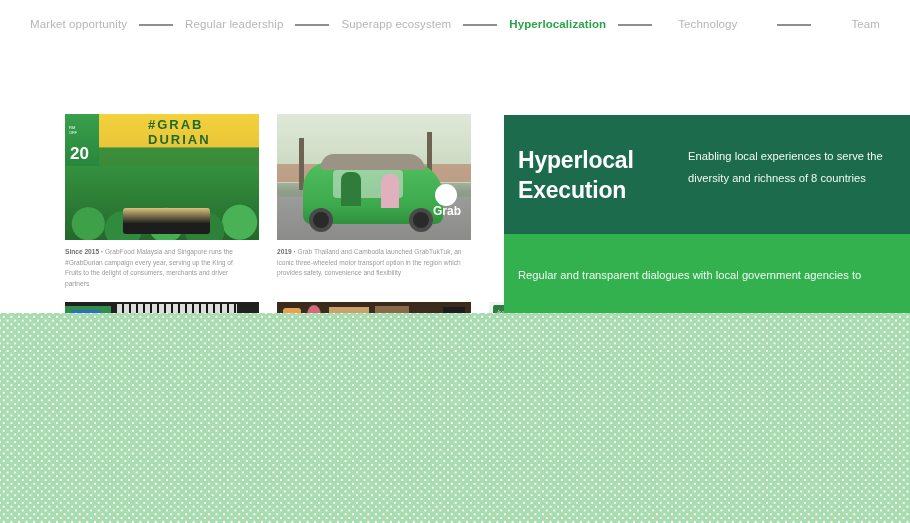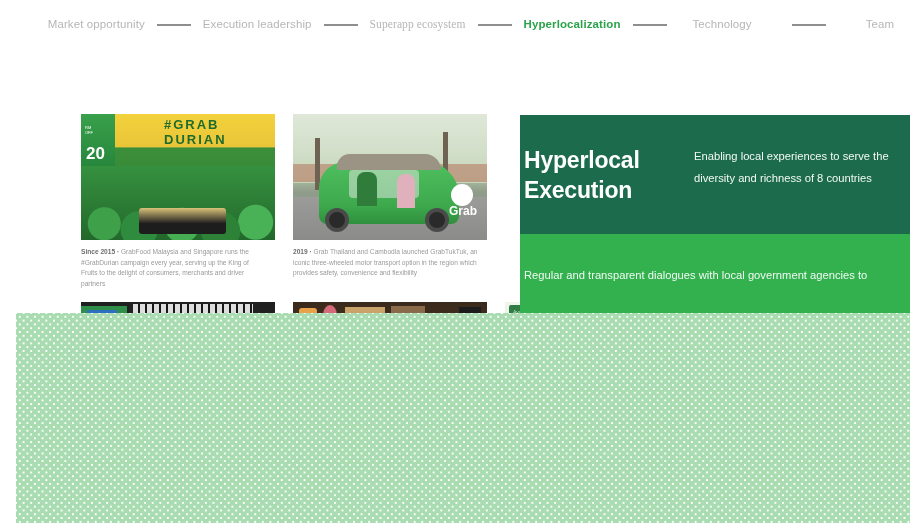--- a/index.html
+++ b/index.html
@@ -11,21 +11,20 @@
     overflow: hidden;
     background: #ffffff;
     font-family: "Liberation Sans", sans-serif;
   }
 
   #stage {
     position: relative;
     width: 750px;
     height: 523px;
     background: #ffffff;
-    margin-left: 16px;
   }
 
   
   #topnav {
     position: absolute;
     left: 0; top: 0;
     width: 910px; height: 50px;
     display: flex;
     align-items: center;
     justify-content: center;
@@ -197,21 +196,21 @@
 
   
   #panels {
     position: absolute;
     left: 504px; top: 115px;
     width: 406px;
   }
   .panel {
     display: flex;
     align-items: flex-start;
-    padding: 30px 24px 28px 4px;
+    padding: 30px 24px 28px 14px;
   }
   .panel.dark  { background: #1d6b4d; }
   .panel.light { background: #33b14f; }
   .panel-title {
     flex: 0 0 170px;
     color: #ffffff;
     font-size: 23px;
     font-weight: bold;
     line-height: 1.32;
     letter-spacing: -0.2px;
@@ -237,23 +236,23 @@
   }
 </style>
 </head>
 <body>
 
 <div id="stage">
 
   <div id="topnav">
       <div class="nav-item" style="color: rgb(182, 182, 182);">Market opportunity</div>
       <div class="nav-dash" style="width: 34px; background: rgb(142, 142, 142);"></div>
-      <div class="nav-item" style="color: rgb(182, 182, 182);">Execution leadership</div>
+      <div class="nav-item" style="color: rgb(182, 182, 182);">Regular leadership</div>
       <div class="nav-dash" style="width: 34px; background: rgb(142, 142, 142);"></div>
-      <div class="nav-item" style="color: rgb(182, 182, 182); font-family: Liberation Serif, serif;">Superapp ecosystem</div>
+      <div class="nav-item" style="color: rgb(182, 182, 182);">Superapp ecosystem</div>
       <div class="nav-dash" style="width: 34px; background: rgb(142, 142, 142);"></div>
       <div class="nav-item active" style="color: rgb(42, 163, 74);">Hyperlocalization</div>
       <div class="nav-dash" style="width: 34px; margin: 0px 26px 0px 12px; background: rgb(142, 142, 142);"></div>
       <div class="nav-item" style="color: rgb(182, 182, 182);">Technology</div>
       <div class="nav-dash" style="width: 34px; margin: 0px 40px; background: rgb(142, 142, 142);"></div>
       <div class="nav-item" style="color: rgb(182, 182, 182);">Team</div>
     </div>
 
 
   <div id="cards">

